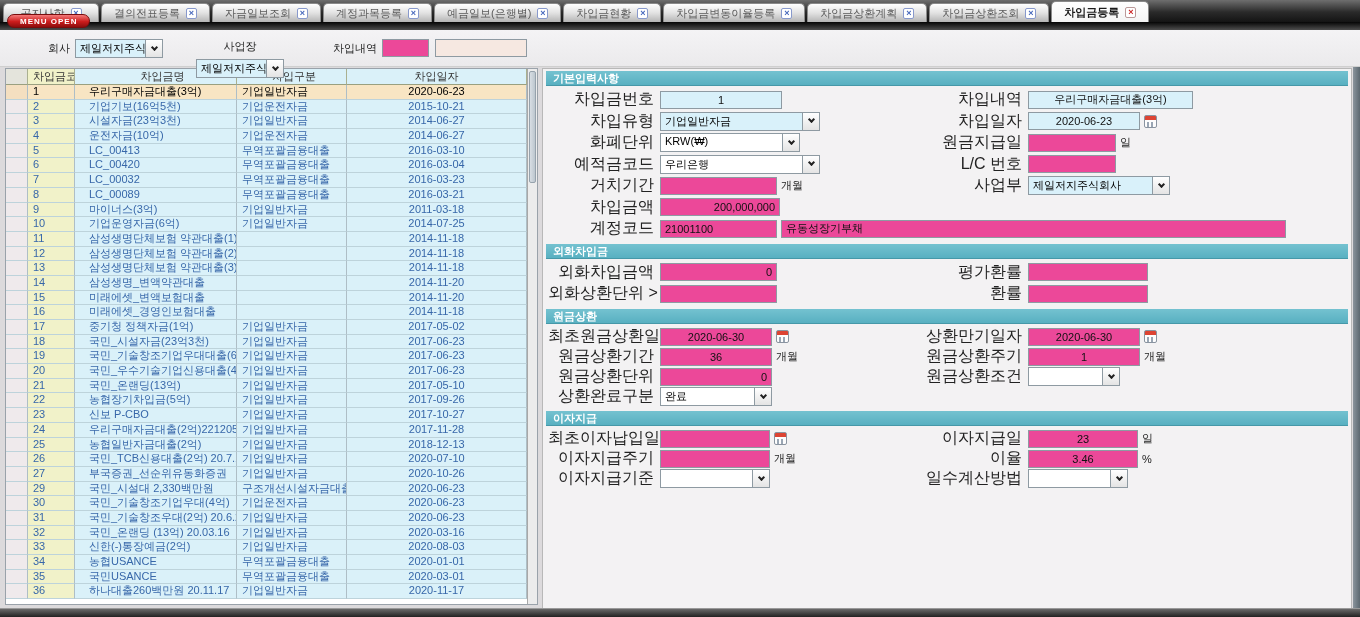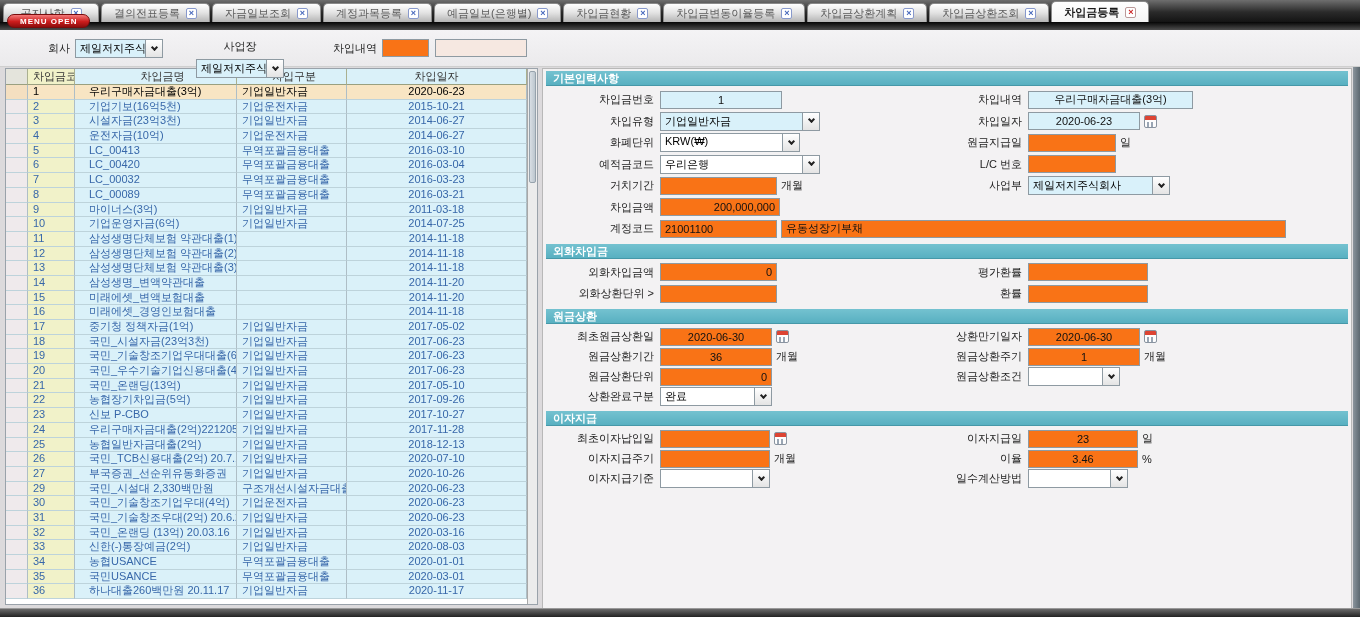--- a/index.html
+++ b/index.html
@@ -35,21 +35,21 @@
   
   .combo { display:inline-flex; border:1px solid #8e9aa2; background:#fff; height:19px;
     align-items:stretch; }
   .combo .val { padding:1px 4px 0 4px; font-size:11px; flex:1; white-space:nowrap; overflow:hidden; }
   .combo.blue { background:#d9f1fa; }
   .combo .arrowbox { width:17px; border-left:1px solid #8e9aa2;
     background:linear-gradient(#ffffff,#e4e4e4); display:flex; align-items:center; justify-content:center; flex:none; }
   .chev { width:5px; height:5px; border-right:2px solid #222; border-bottom:2px solid #222;
     transform:rotate(45deg); margin-top:-3px; }
 
-  .fld { height:18px; border:1px solid #8e9aa2; background:#f97316; font-size:11px;
+  .fld { height:18px; border:1px solid #8e9aa2; background:#ec4899; font-size:11px;
     display:flex; align-items:center; padding:0 4px; color:#111; }
   .fld.blue { background:#d9f1fa; }
   .fld.pink { background:#f6e8e1; }
   .fld.ac { justify-content:center; }
   .fld.ar { justify-content:flex-end; }
 
   .cal { width:13px; height:13px; margin-left:4px; border:1px solid #8a94a0; border-radius:2px;
     background:linear-gradient(#dd4433 0 4px,#fdfdfd 4px); position:relative; flex:none; }
   .cal::after { content:""; position:absolute; left:2px; right:2px; top:6px; height:5px;
     background:repeating-linear-gradient(90deg,#9aa6b4 0 2px,transparent 2px 4px); }
@@ -79,21 +79,21 @@
 
   
   .panel { position:absolute; top:68px; left:542px; width:810px; height:580px;
     background:#f3f2f3; border:1px solid #b8b8b8; }
   .sec-h { height:15px; background:linear-gradient(#74c2d0,#58b0c1); color:#fff; font-size:11px;
     font-weight:bold; line-height:15px; padding-left:7px; margin:2px 3px 0 3px;
     border-bottom:1px solid #4698a8; }
   .sec-b { position:relative; padding:3px 5px 2px 5px; }
   .rowf { display:flex; align-items:center; height:21.5px; }
   .p20 .rowf { height:20px; }
-  .rowf .lb { width:112px; text-align:right; padding-right:6px; font-size:11px; color:#222; flex:none; white-space:nowrap; }
+  .rowf .lb { width:112px; text-align:right; padding-right:6px; font-size:16px; color:#222; flex:none; white-space:nowrap; }
   .col-right { position:absolute; top:3px; left:330px; right:5px; }
   .col-right .lb { width:155px; }
   .sfx { font-size:11px; color:#222; margin-left:4px; }
 
   .rightedge { position:absolute; top:30px; right:0; bottom:9px; width:7px;
     background:linear-gradient(90deg,#8a949c,#5c6870); }
   .bottombar { position:absolute; left:0; right:0; bottom:0; height:9px;
     background:linear-gradient(#6a6a6a,#222); border-top:1px solid #999; }
 </style>
 </head>

